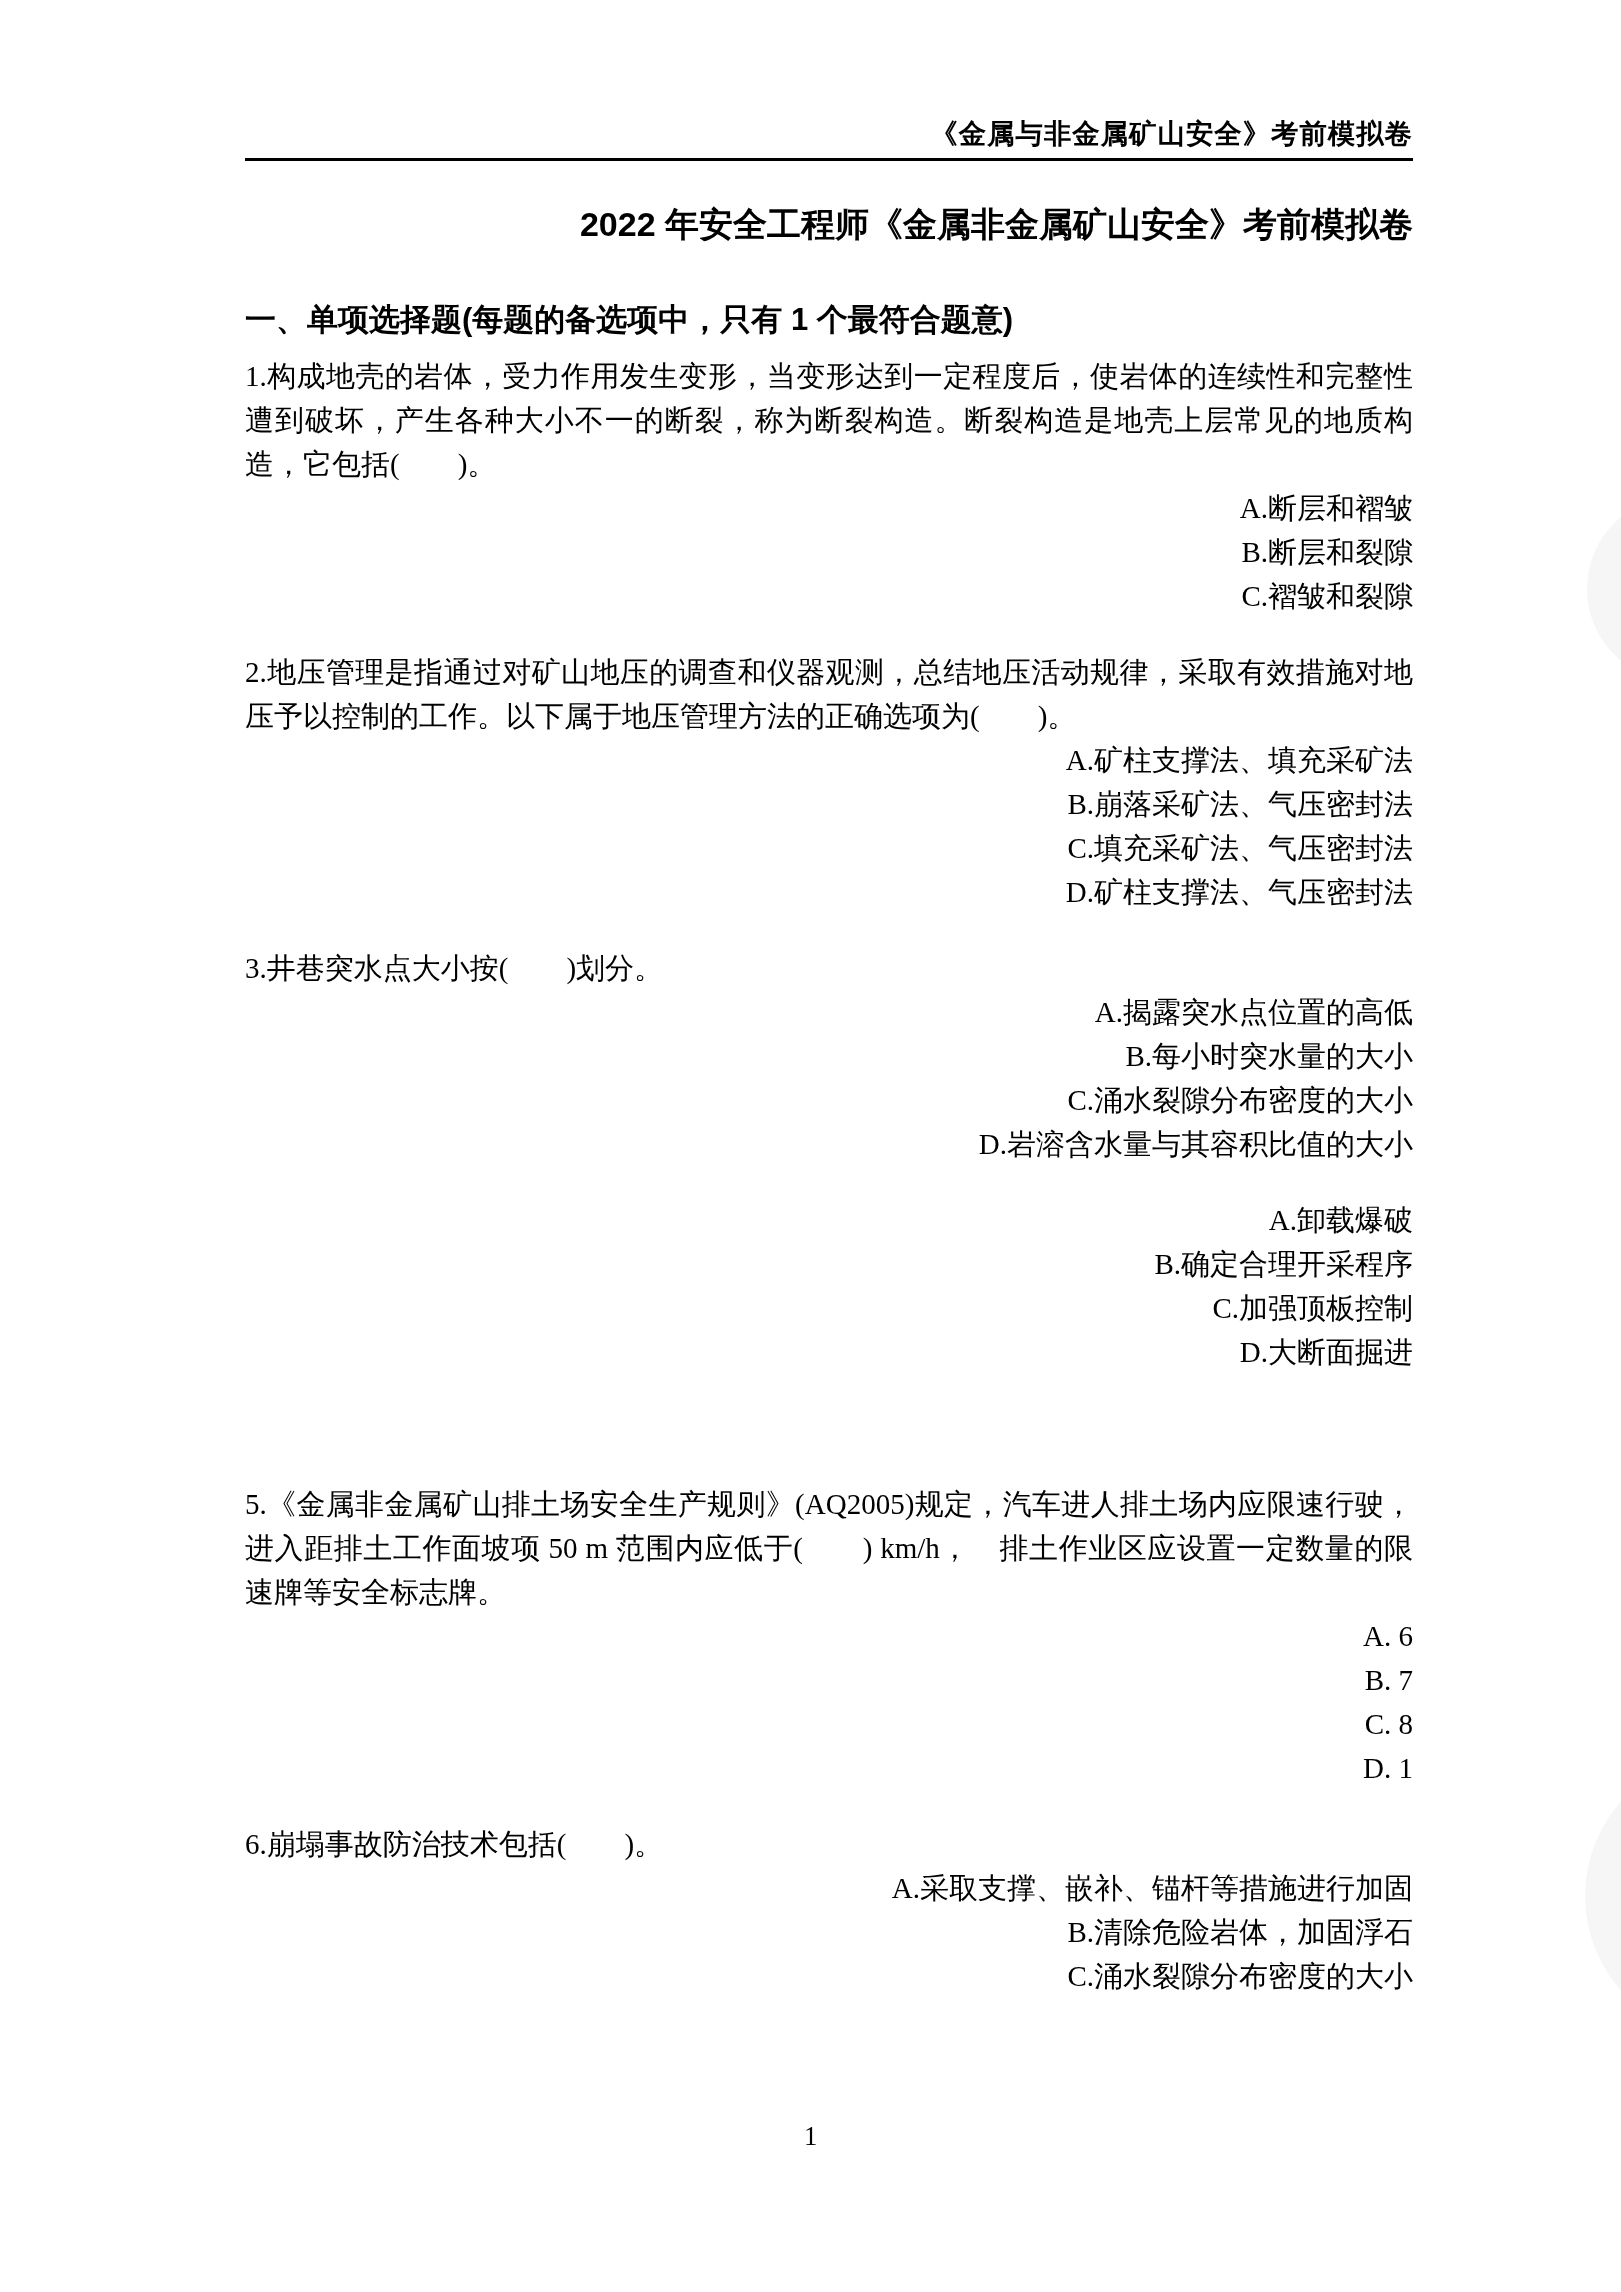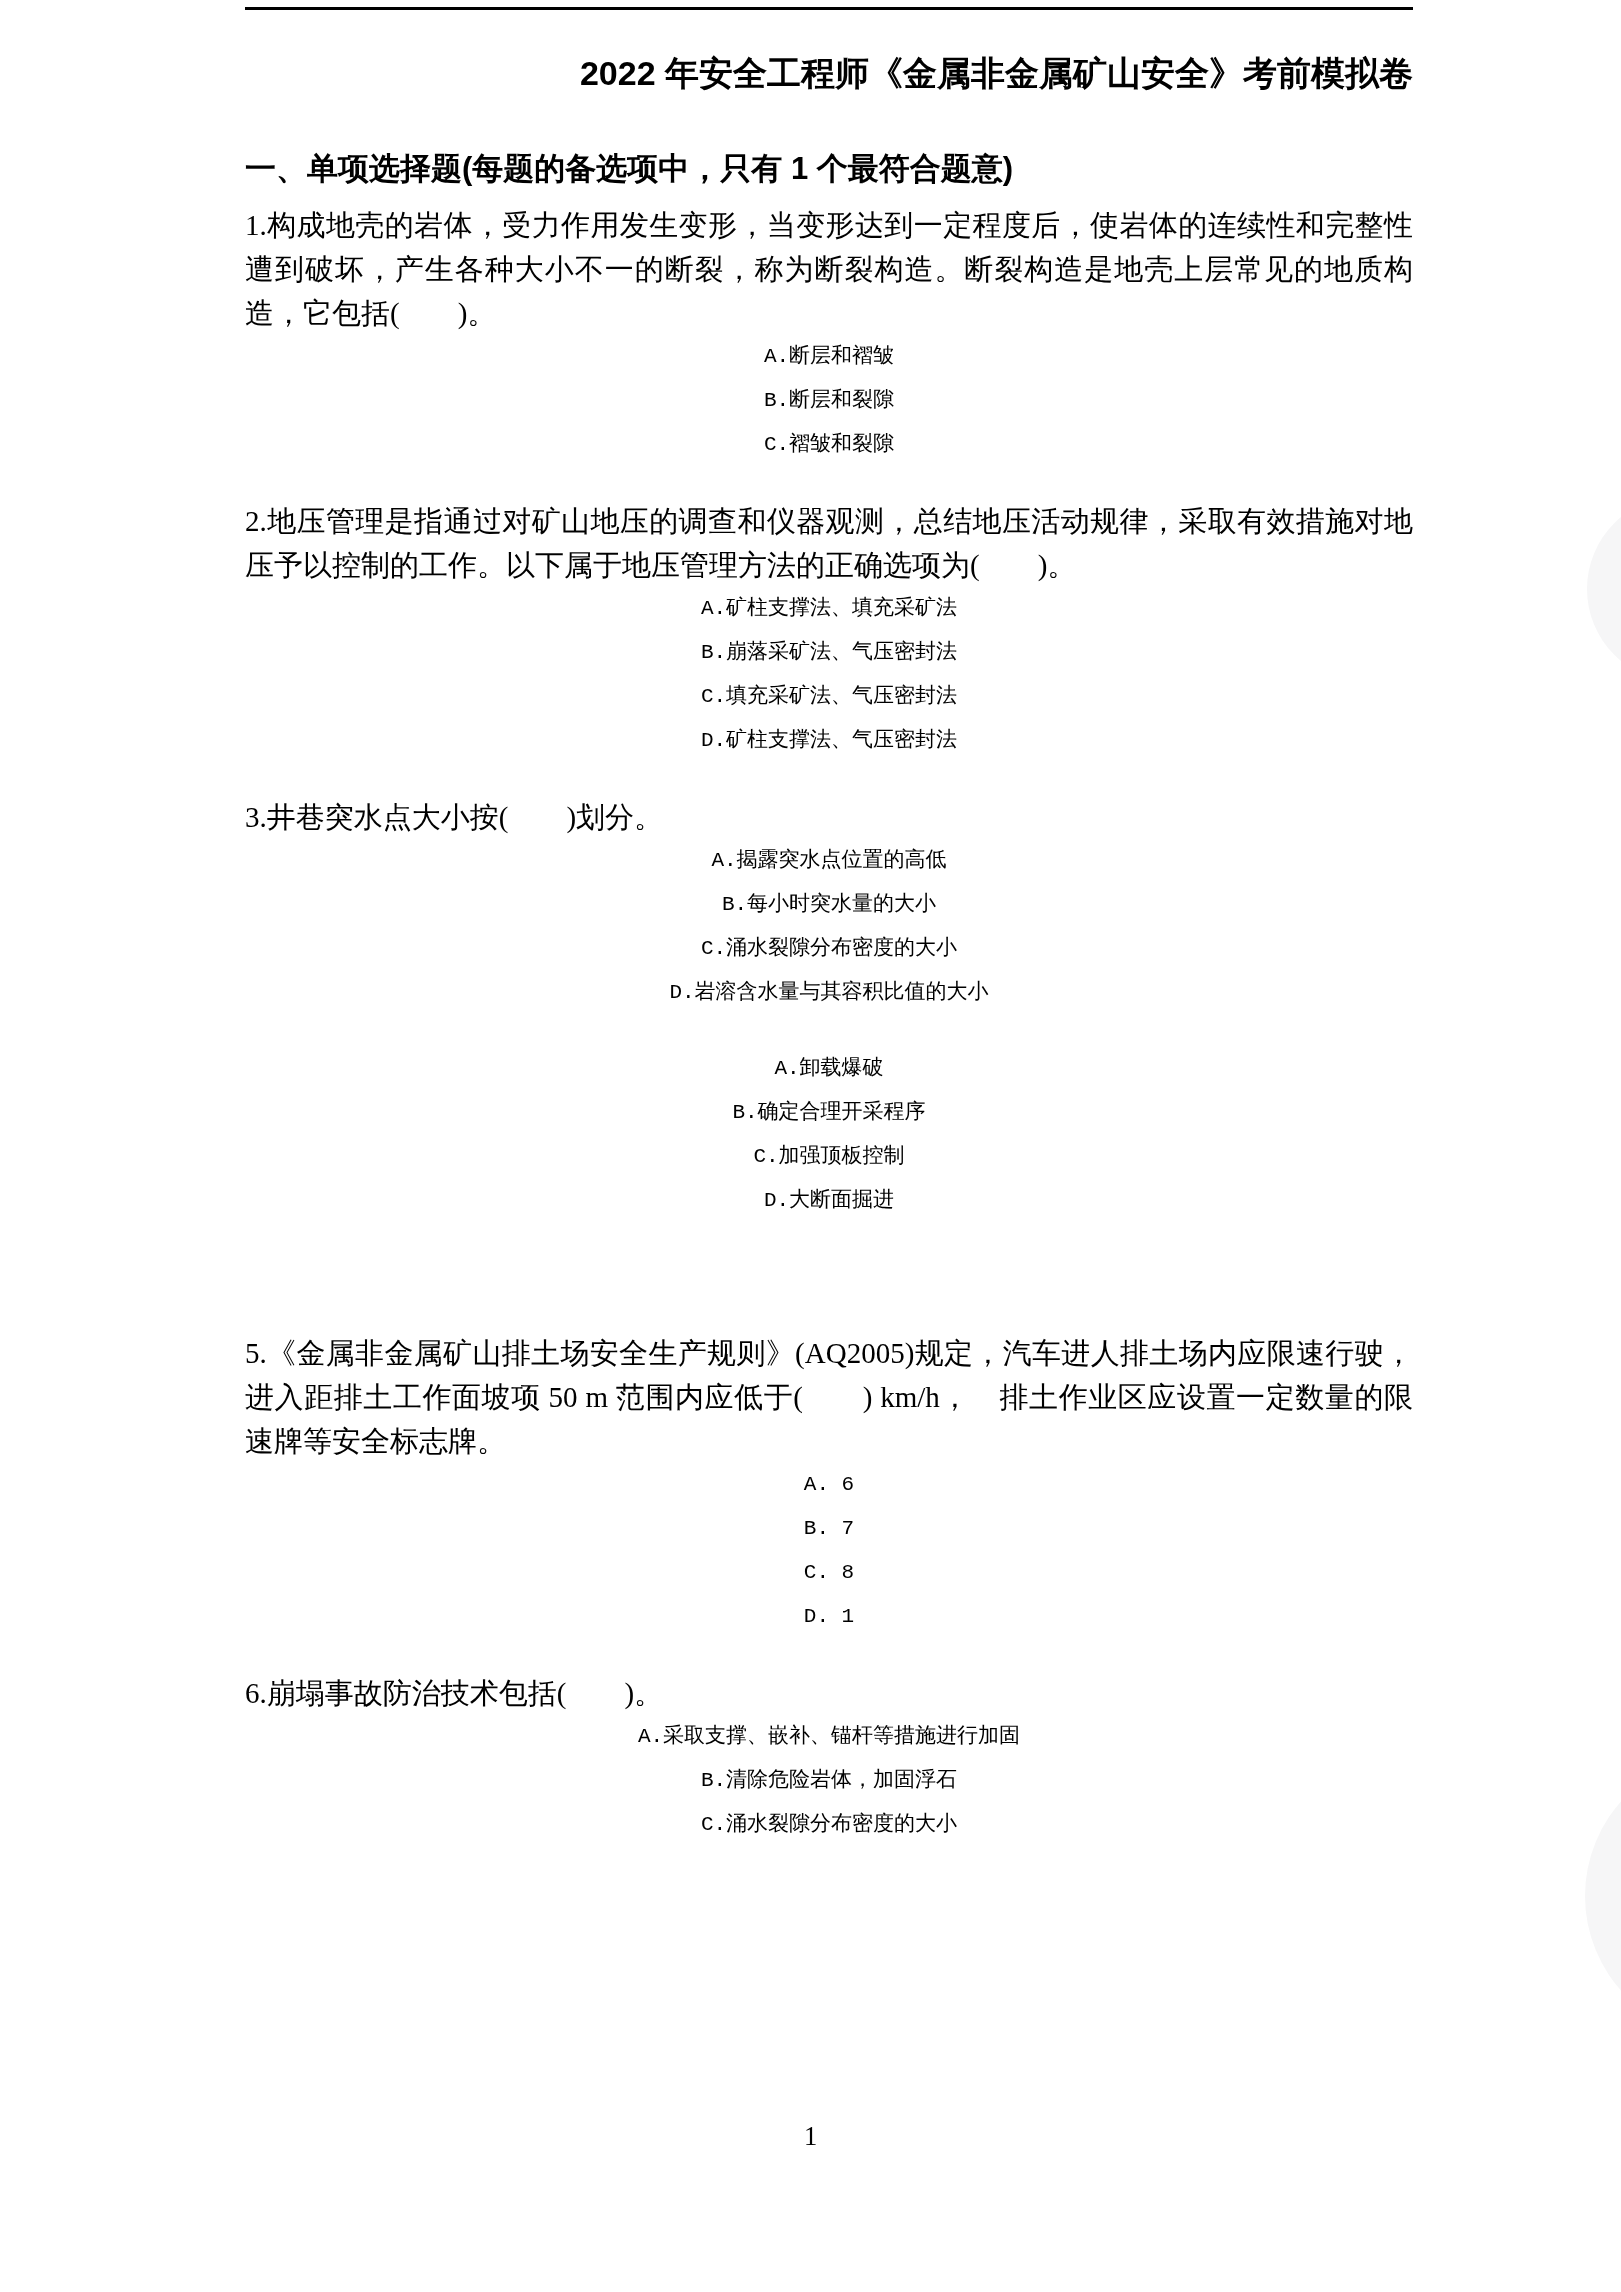--- a/index.html
+++ b/index.html
@@ -52,24 +52,23 @@
     line-height: 44px;
   }
   .question { margin-bottom: 32px; }
   .question.big-gap { margin-bottom: 108px; }
   .stem {
     font-size: 29px;
     line-height: 44px;
     text-align: justify;
   }
   .option {
-    font-size: 21px;
+    font-size: 29px;
     line-height: 44px;
-    text-align: center;
-    font-family: Liberation Mono, monospace;
+    text-align: right;
   }
   .page-footer {
     position: absolute;
     left: 0;
     top: 2120px;
     width: 100%;
     text-align: center;
     font-size: 26.5px;
     line-height: 33px;
   }
@@ -82,20 +81,21 @@
   .wm2 { width: 284px; height: 284px; left: 1585px; top: 1754px; }
 </style>
 </head>
 <body>
 
 <div class="sheet">
   <div class="wm wm1"></div>
   <div class="wm wm2"></div>
 
   <div class="content">
+    <div class="page-header">《金属与非金属矿山安全》考前模拟卷</div>
     <div class="header-rule"></div>
 
     <h1 class="page-title">2022 年安全工程师《金属非金属矿山安全》考前模拟卷</h1>
 
     <h2 class="section-heading">一、单项选择题(每题的备选项中，只有 1 个最符合题意)</h2>
 
     <div id="questions">
         <div class="question">
           <p class="stem">1.构成地壳的岩体，受力作用发生变形，当变形达到一定程度后，使岩体的连续性和完整性遭到破坏，产生各种大小不一的断裂，称为断裂构造。断裂构造是地壳上层常见的地质构造，它包括(　　)。</p>
           <p class="option">A.断层和褶皱</p>

